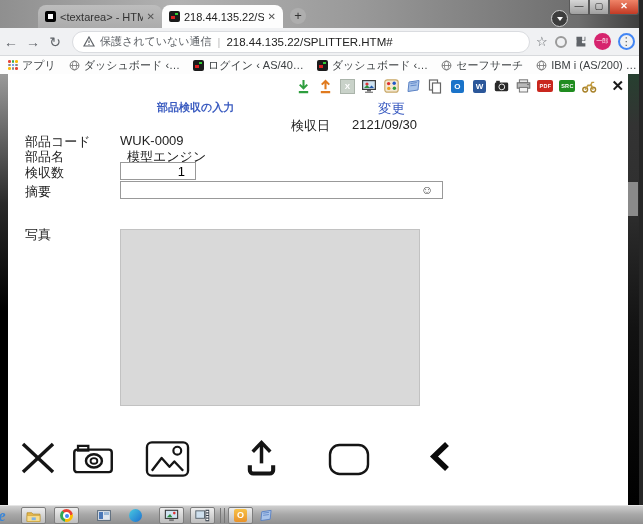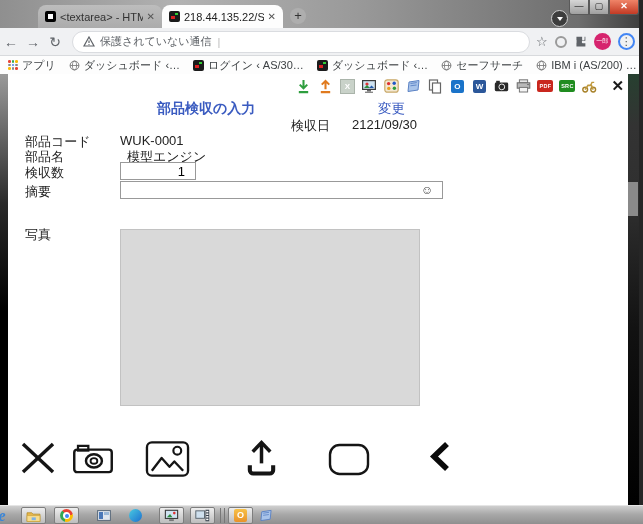--- a/index.html
+++ b/index.html
@@ -73,21 +73,21 @@
   .badge.pdf{background:#c9271e;}
   .badge.src{background:#1f8c1f;}
   .ptb-close{font-size:15px;font-weight:bold;color:#1a1a1a;margin-left:8px;cursor:pointer;}
   .excel-g{width:13px;height:13px;background:#c9d2c9;border:1px solid #aab4aa;color:#fff;
     font-size:8px;font-weight:bold;text-align:center;line-height:13px;}
   .ol-ico,.wd-ico{width:13px;height:13px;color:#fff;font-weight:bold;font-size:8px;
     text-align:center;line-height:13px;}
   .ol-ico{background:#1a73c9;border-radius:2px;}
   .wd-ico{background:#2b579a;border-radius:2px;}
   
-  .f-title{position:absolute;left:157px;top:26px;font-size:14px;color:#3a5bc0;font-weight:bold;cursor:pointer;font-family:Liberation Mono, monospace;}
+  .f-title{position:absolute;left:157px;top:26px;font-size:11px;color:#3a5bc0;font-weight:bold;cursor:pointer;font-family:Liberation Mono, monospace;}
   .f-change{position:absolute;left:378px;top:26px;font-size:13.5px;color:#3a5bc0;cursor:pointer;}
   .f-datelbl{position:absolute;left:291px;top:43px;font-size:13px;color:#222;}
   .f-dateval{position:absolute;left:352px;top:43px;font-size:13px;color:#222;}
   .lbl{position:absolute;left:25px;font-size:13px;color:#222;}
   .val{position:absolute;left:120px;font-size:13px;color:#222;}
   .inp{position:absolute;border:1px solid #999;background:#fff;font-size:13px;box-sizing:border-box;
     font-family:"Liberation Sans",sans-serif;}
   .inp.qty{left:120px;top:88px;width:76px;height:18px;text-align:right;padding-right:10px;}
   .inp.sum{left:120px;top:107px;width:323px;height:18px;padding:0 20px 0 4px;}
   .sum-emoji{position:absolute;left:421px;top:109px;font-size:12px;color:#444;}
@@ -148,20 +148,21 @@
     <span class="navbtn">→</span>
     <span class="navbtn">↻</span>
     <div class="omnibox">
       <svg class="warn-ico" width="12" height="11" viewBox="0 0 12 11">
         <path d="M6 1 L11 10 L1 10 Z" fill="none" stroke="#5f6368" stroke-width="1.2"></path>
         <line x1="6" y1="4.5" x2="6" y2="7" stroke="#5f6368" stroke-width="1.2"></line>
         <circle cx="6" cy="8.6" r="0.7" fill="#5f6368"></circle>
       </svg>
       <span class="sec-text">保護されていない通信</span>
       <span class="omni-sep">|</span>
+      <span class="url-text">218.44.135.22/SPLITTER.HTM#</span>
     </div>
     <div class="omni-icons">
       <span class="star">☆</span>
       <span class="ext-circle"></span>
       <svg width="13" height="13" viewBox="0 0 16 16">
         <path d="M6 2h4v2.2a1.6 1.6 0 1 0 3 0V2h1v5h-2.2a1.6 1.6 0 1 0 0 3H14v4H3V9h2.2a1.6 1.6 0 1 1 0-3H3V2h3z" fill="#5f6368"></path>
       </svg>
       <span class="avatar">一郎</span>
       <span class="menu-dots">⋮</span>
     </div>
@@ -185,21 +186,21 @@
     <span class="bm">
       <svg width="11" height="11" viewBox="0 0 16 16">
           <circle cx="8" cy="8" r="6.4" fill="none" stroke="#777" stroke-width="1.4"></circle>
           <line x1="1.6" y1="8" x2="14.4" y2="8" stroke="#777" stroke-width="1.2"></line>
           <ellipse cx="8" cy="8" rx="3" ry="6.4" fill="none" stroke="#777" stroke-width="1.2"></ellipse>
         </svg>
       <span>ダッシュボード ‹…</span>
     </span>
     <span class="bm">
       <span class="fav fav-term"></span>
-      <span>ログイン ‹ AS/30…</span>
+      <span>ログイン ‹ AS/40…</span>
     </span>
     <span class="bm">
       <span class="fav fav-term"></span>
       <span>ダッシュボード ‹…</span>
     </span>
     <span class="bm">
       <svg width="11" height="11" viewBox="0 0 16 16">
           <circle cx="8" cy="8" r="6.4" fill="none" stroke="#777" stroke-width="1.4"></circle>
           <line x1="1.6" y1="8" x2="14.4" y2="8" stroke="#777" stroke-width="1.2"></line>
           <ellipse cx="8" cy="8" rx="3" ry="6.4" fill="none" stroke="#777" stroke-width="1.2"></ellipse>
@@ -306,21 +307,21 @@
       </span>
       <span class="ptb-close">✕</span>
     </div>
 
     <div class="f-title">部品検収の入力</div>
     <div class="f-change">変更</div>
     <div class="f-datelbl">検収日</div>
     <div class="f-dateval">2121/09/30</div>
 
     <div class="lbl" style="top:59px">部品コード</div>
-    <div class="val" style="top:59px">WUK-0001</div>
+    <div class="val" style="top:59px">WUK-0009</div>
     <div class="lbl" style="top:74px">部品名</div>
     <div class="val" style="top:74px;left:127px">模型エンジン</div>
 
     <div class="lbl" style="top:90px">検収数</div>
     <input class="inp qty" type="text" value="1" style="">
 
     <div class="lbl" style="top:109px">摘要</div>
     <input class="inp sum" type="text" value="" style="">
     <span class="sum-emoji">☺</span>
 

